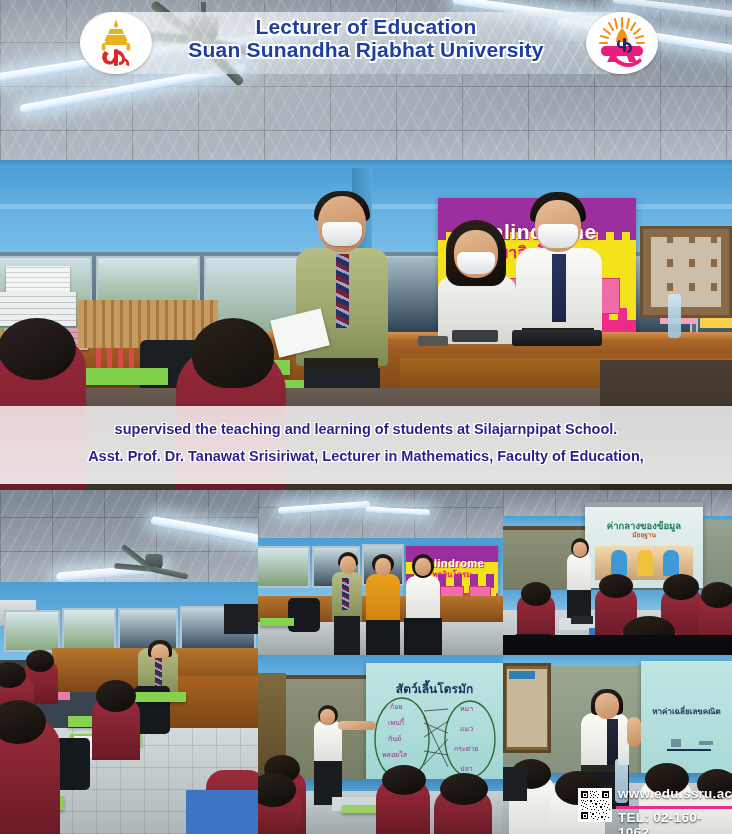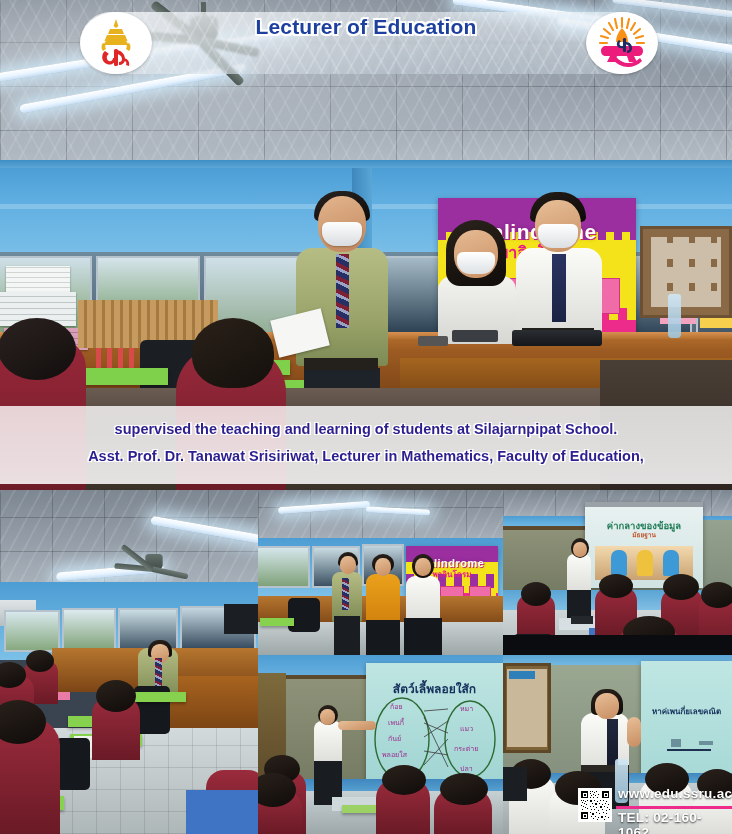--- a/index.html
+++ b/index.html
@@ -376,20 +376,21 @@
     <div class="fgstud fs1"></div>
     <div class="fs1h"></div>
     <div class="fgstud fs2"></div>
     <div class="fs2h"></div>
   </div>
 
   <div class="header">
     <div class="htex"></div>
     <div class="ht">
       <div class="l1">Lecturer of Education</div>
+      <div class="l2">Suan Sunandha Rjabhat University</div>
     </div>
   </div>
 
   <div class="logo logoL">
     <svg viewBox="0 0 72 62" width="72" height="62" aria-hidden="true">
       <circle cx="36" cy="31" r="31" fill="#ffffff"></circle>
       <g fill="#e8b21e">
         <path d="M36 7 l2.4 7 -2.4 2 -2.4-2z"></path>
         <path d="M30 17 h12 l2 5 h-16z"></path>
         <path d="M27 23 h18 l2.5 6 h-23z"></path>
@@ -573,21 +574,21 @@
       <div class="hairblk" style="left:120px;top:126px;width:52px;height:32px;"></div>
       <div class="chair" style="left:10px;top:144px;width:40px;height:35px;"></div>
     </div>
 
     <div class="cell cellD">
       <div style="position:absolute;left:0;top:0;width:100%;height:28px;background:linear-gradient(180deg,#4d9dd4,#6fb6e3);"></div>
       <div class="chalkbd" style="left:-8px;top:20px;width:120px;height:112px;"></div>
       <div style="position:absolute;left:0;top:18px;width:28px;height:112px;background:linear-gradient(180deg,#7d6a3c,#5d4a2a);"></div>
 
       <div class="screen" style="left:108px;top:8px;width:137px;height:124px;background:linear-gradient(180deg,#bfe5e2,#9fd4d2);">
-        <div class="stitle" style="top:16px;font-size:12px;color:#15305c;">สัตว์เลี้พลอยใสัก</div>
+        <div class="stitle" style="top:16px;font-size:12px;color:#15305c;">สัตว์เลี้นโดรมัก</div>
         <svg viewBox="0 0 137 92" width="137" height="92" style="position:absolute;left:0;top:30px;">
           <ellipse cx="36" cy="46" rx="27" ry="41" fill="none" stroke="#2c6b33" stroke-width="1.4"></ellipse>
           <ellipse cx="104" cy="46" rx="25" ry="38" fill="none" stroke="#2c6b33" stroke-width="1.4"></ellipse>
           <g stroke="#3a3a3a" stroke-width="0.8">
             <line x1="58" y1="18" x2="82" y2="16"></line>
             <line x1="58" y1="30" x2="82" y2="40"></line>
             <line x1="58" y1="44" x2="82" y2="28"></line>
             <line x1="58" y1="58" x2="82" y2="62"></line>
             <line x1="58" y1="72" x2="82" y2="46"></line>
             <line x1="58" y1="24" x2="82" y2="74"></line>
@@ -629,21 +630,21 @@
     </div>
 
     <div class="cell cellE">
       <div style="position:absolute;left:0;top:0;width:100%;height:14px;background:linear-gradient(180deg,#5aa4d4,#7cc0e8);"></div>
       <div style="position:absolute;left:0;top:10px;width:229px;height:120px;background:linear-gradient(180deg,#9aa791,#838f7c);"></div>
       <div style="position:absolute;left:0;top:8px;width:48px;height:90px;background:#7e6238;border:3px solid #5e4727;"></div>
       <div style="position:absolute;left:4px;top:14px;width:40px;height:78px;background:#c9b99a;"></div>
       <div style="position:absolute;left:6px;top:16px;width:26px;height:8px;background:#2f7fb8;font-size:5px;"></div>
 
       <div class="screen" style="left:138px;top:6px;width:91px;height:118px;background:linear-gradient(180deg,#bfe6e3,#a7d9d6);">
-        <div class="stitle" style="top:44px;font-size:8px;color:#15305c;">หาค่เพนกี่ยเลขคณิต</div>
+        <div class="stitle" style="top:44px;font-size:8px;color:#15305c;">หาค่าเฉลี่ยเลขคณิต</div>
         <div style="position:absolute;left:26px;top:88px;width:44px;height:1.6px;background:#1d3050;"></div>
         <div style="position:absolute;left:30px;top:78px;width:10px;height:8px;background:rgba(29,48,80,.45);"></div>
         <div style="position:absolute;left:58px;top:80px;width:14px;height:4px;background:rgba(29,48,80,.45);"></div>
       </div>
 
       <div style="position:absolute;left:0;top:118px;width:229px;height:14px;background:linear-gradient(180deg,#3f87be,#67aed9);"></div>
       <div class="tile" style="top:128px;height:51px;background:linear-gradient(180deg,#c4ced0,#9aa4a6);"></div>
 
       <div class="whiteshirt" style="left:78px;top:58px;width:48px;height:62px;border-radius:12px 12px 2px 2px;"></div>
       <div style="position:absolute;left:104px;top:64px;width:11px;height:50px;background:linear-gradient(180deg,#22283c,#14182a);"></div>

